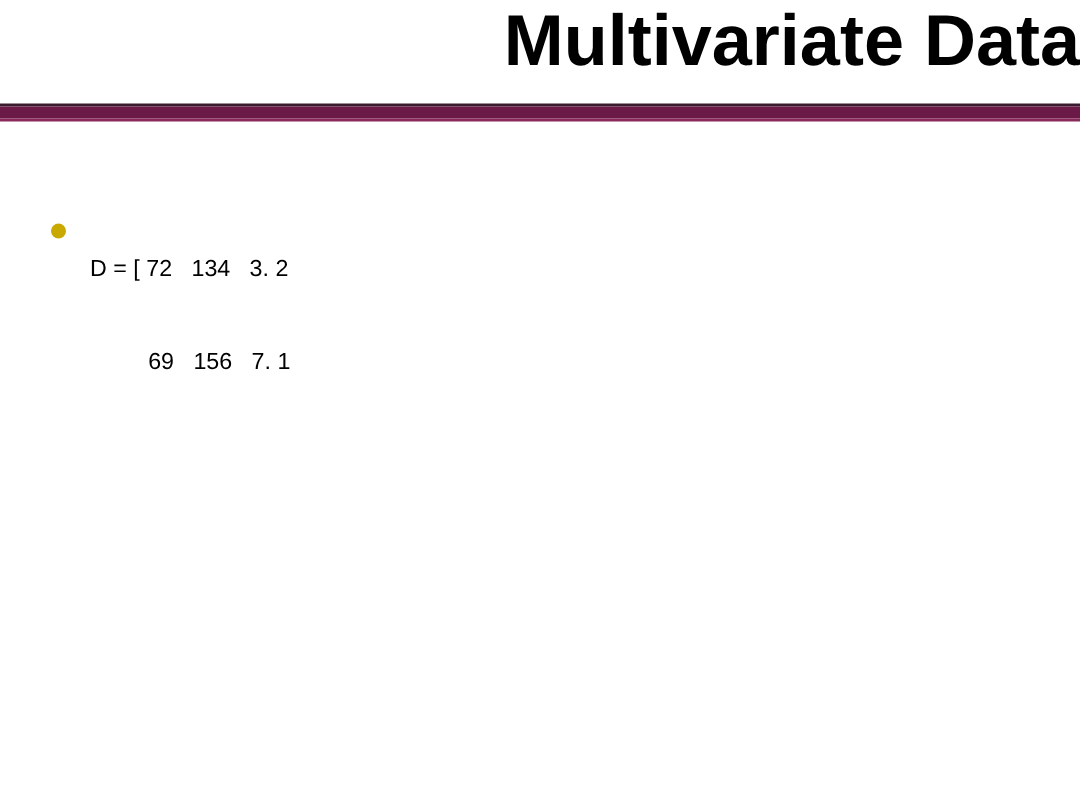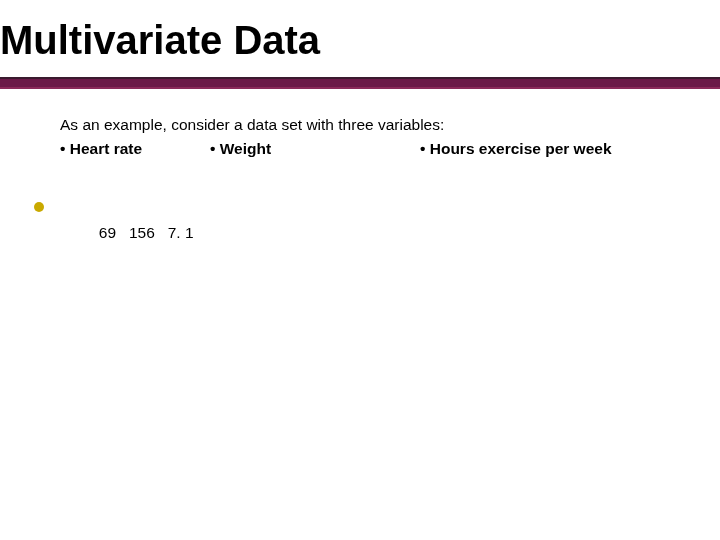--- a/index.html
+++ b/index.html
@@ -6,24 +6,23 @@
   body {
     width: 720px;
     height: 540px;
     background: #ffffff;
     font-family: Arial, Helvetica, sans-serif;
     color: #000000;
     overflow: hidden;
     position: relative;
   }
   .title {
-    text-align: left;
-    font-size: 40px;
+    text-align: right;
+    font-size: 48px;
     font-weight: bold;
-    padding-top: 18px;
     padding-bottom: 14px;
   }
   .rule-group {
     width: 100%;
   }
   .rule {
     width: 100%;
   }
   .rule.thin-dark {
     height: 2px;
@@ -88,30 +87,23 @@
 
 <div class="rule-group">
   <div class="rule thin-dark"></div>
   <div class="rule thick"></div>
   <div class="rule thin-light"></div>
 </div>
 
 <div class="content">
 
 
-  <div class="para p2">
-    <div>As an example, consider a data set with three variables:</div>
-    <div class="bullets example-line">
-      <span class="b1">• Heart rate</span>
-      <span class="b2">• Weight</span>
-      <span class="b3">• Hours exercise per week</span>
-    </div>
-  </div>
 
   <div class="p3-wrap">
     <div class="side-bullet"></div>
     <div class="matrix">
+      <div class="matrix-line">D = [ 72   134   3. 2</div>
       <div class="matrix-line">         69   156   7. 1</div>
       
     </div>
   </div>
 
 </div>
 
 </body></html>

